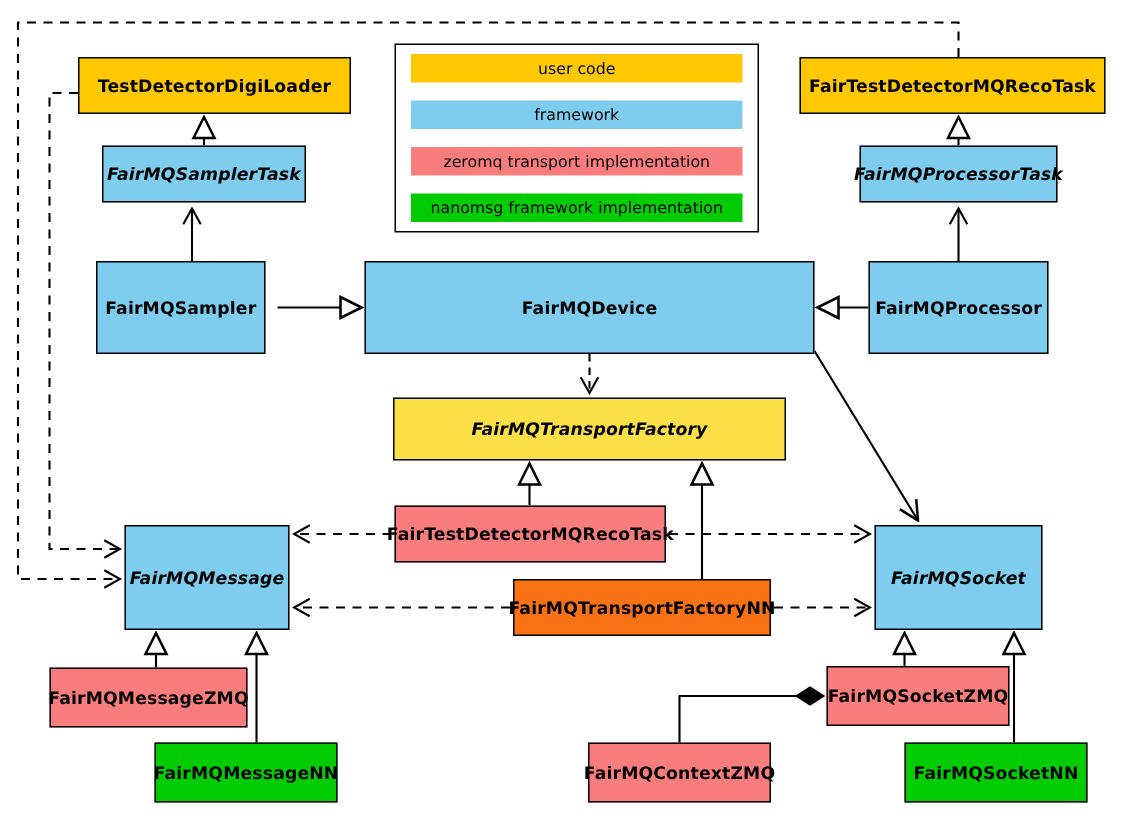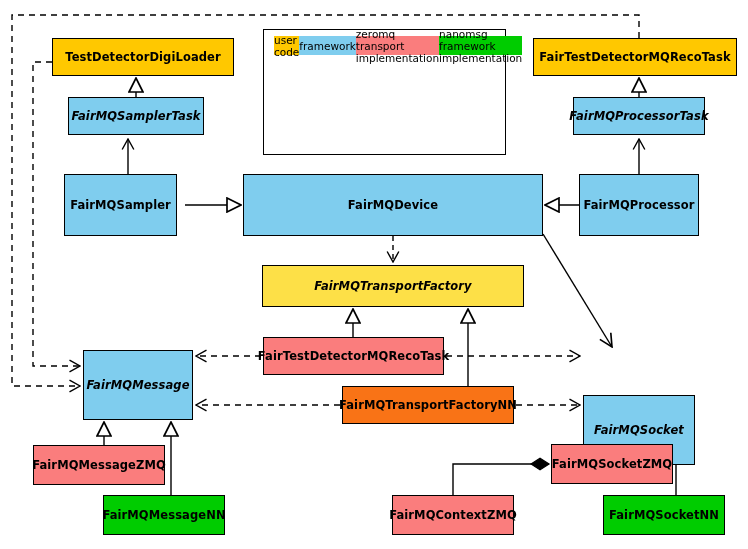--- a/index.html
+++ b/index.html
@@ -37,21 +37,21 @@
     letter-spacing: 0.1px;
   }
   .node.abstract { font-style: italic; }
   .legend-panel {
     position: absolute;
     box-sizing: border-box;
     background: #ffffff;
     border: 1.6px solid #000000;
     padding: 6px 10px;
     display: flex;
-    flex-direction: row;
+    flex-direction: column;
     justify-content: space-between;
   }
   .legend-row {
     height: 19px;
     display: flex;
     align-items: center;
     justify-content: center;
     font-size: 10.5px;
     font-weight: normal;
     color: #000000;
@@ -193,21 +193,21 @@
   </div>
 
   <div class="node" style="left:342px; top:386px; width:172px; height:38px; background:#f97316;">
     <span>FairMQTransportFactoryNN</span>
   </div>
 
   <div class="node abstract" style="left:83px; top:350px; width:110px; height:70px; background:#7FCDEE;">
     <span>FairMQMessage</span>
   </div>
 
-  <div class="node abstract" style="left:583px; top:350px; width:112px; height:70px; background:#7FCDEE;margin-top:45px;">
+  <div class="node abstract" style="left:583px; top:350px; width:112px; height:70px; background:#7FCDEE;">
     <span>FairMQSocket</span>
   </div>
 
   <div class="node" style="left:33px; top:445px; width:132px; height:40px; background:#FA7D7D;">
     <span>FairMQMessageZMQ</span>
   </div>
 
   <div class="node" style="left:103px; top:495px; width:122px; height:40px; background:#00CC00;">
     <span>FairMQMessageNN</span>
   </div>

